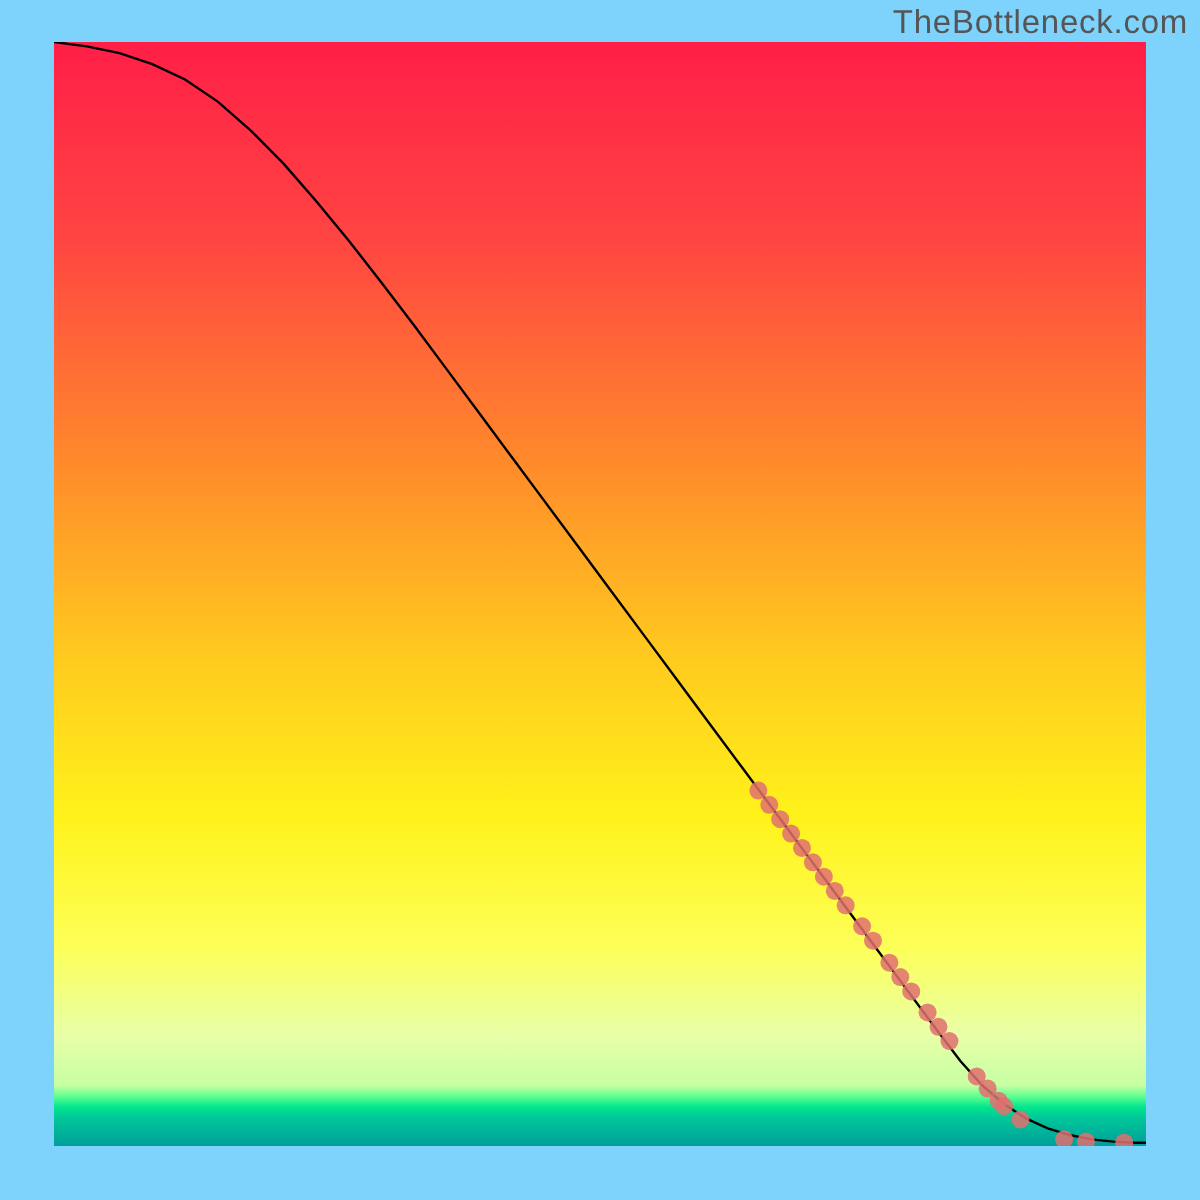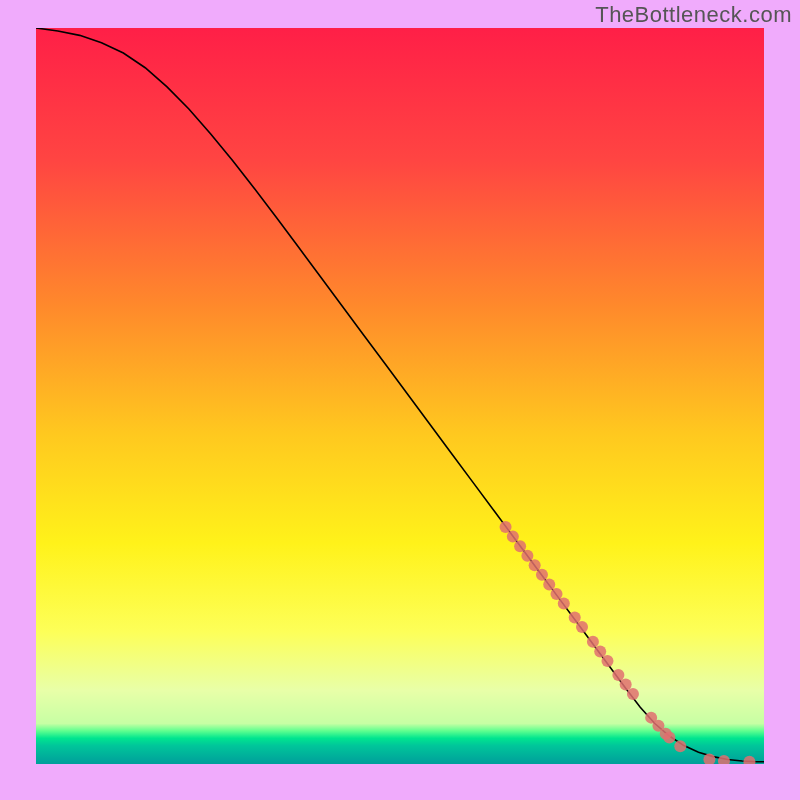--- a/index.html
+++ b/index.html
@@ -7,21 +7,21 @@
     padding: 0;
     width: 800px;
     height: 800px;
     overflow: hidden;
     background: #000;
     font-family: Arial, Helvetica, sans-serif;
   }
   .outer {
     width: 800px;
     height: 800px;
-    background: #f0abfc;
+    background: #7dd3fc;
     position: relative;
   }
   .watermark {
     position: absolute;
     top: 2px;
     right: 8px;
     color: #555;
     font-size: 22px;
     font-weight: 400;
     letter-spacing: 0.5px;

